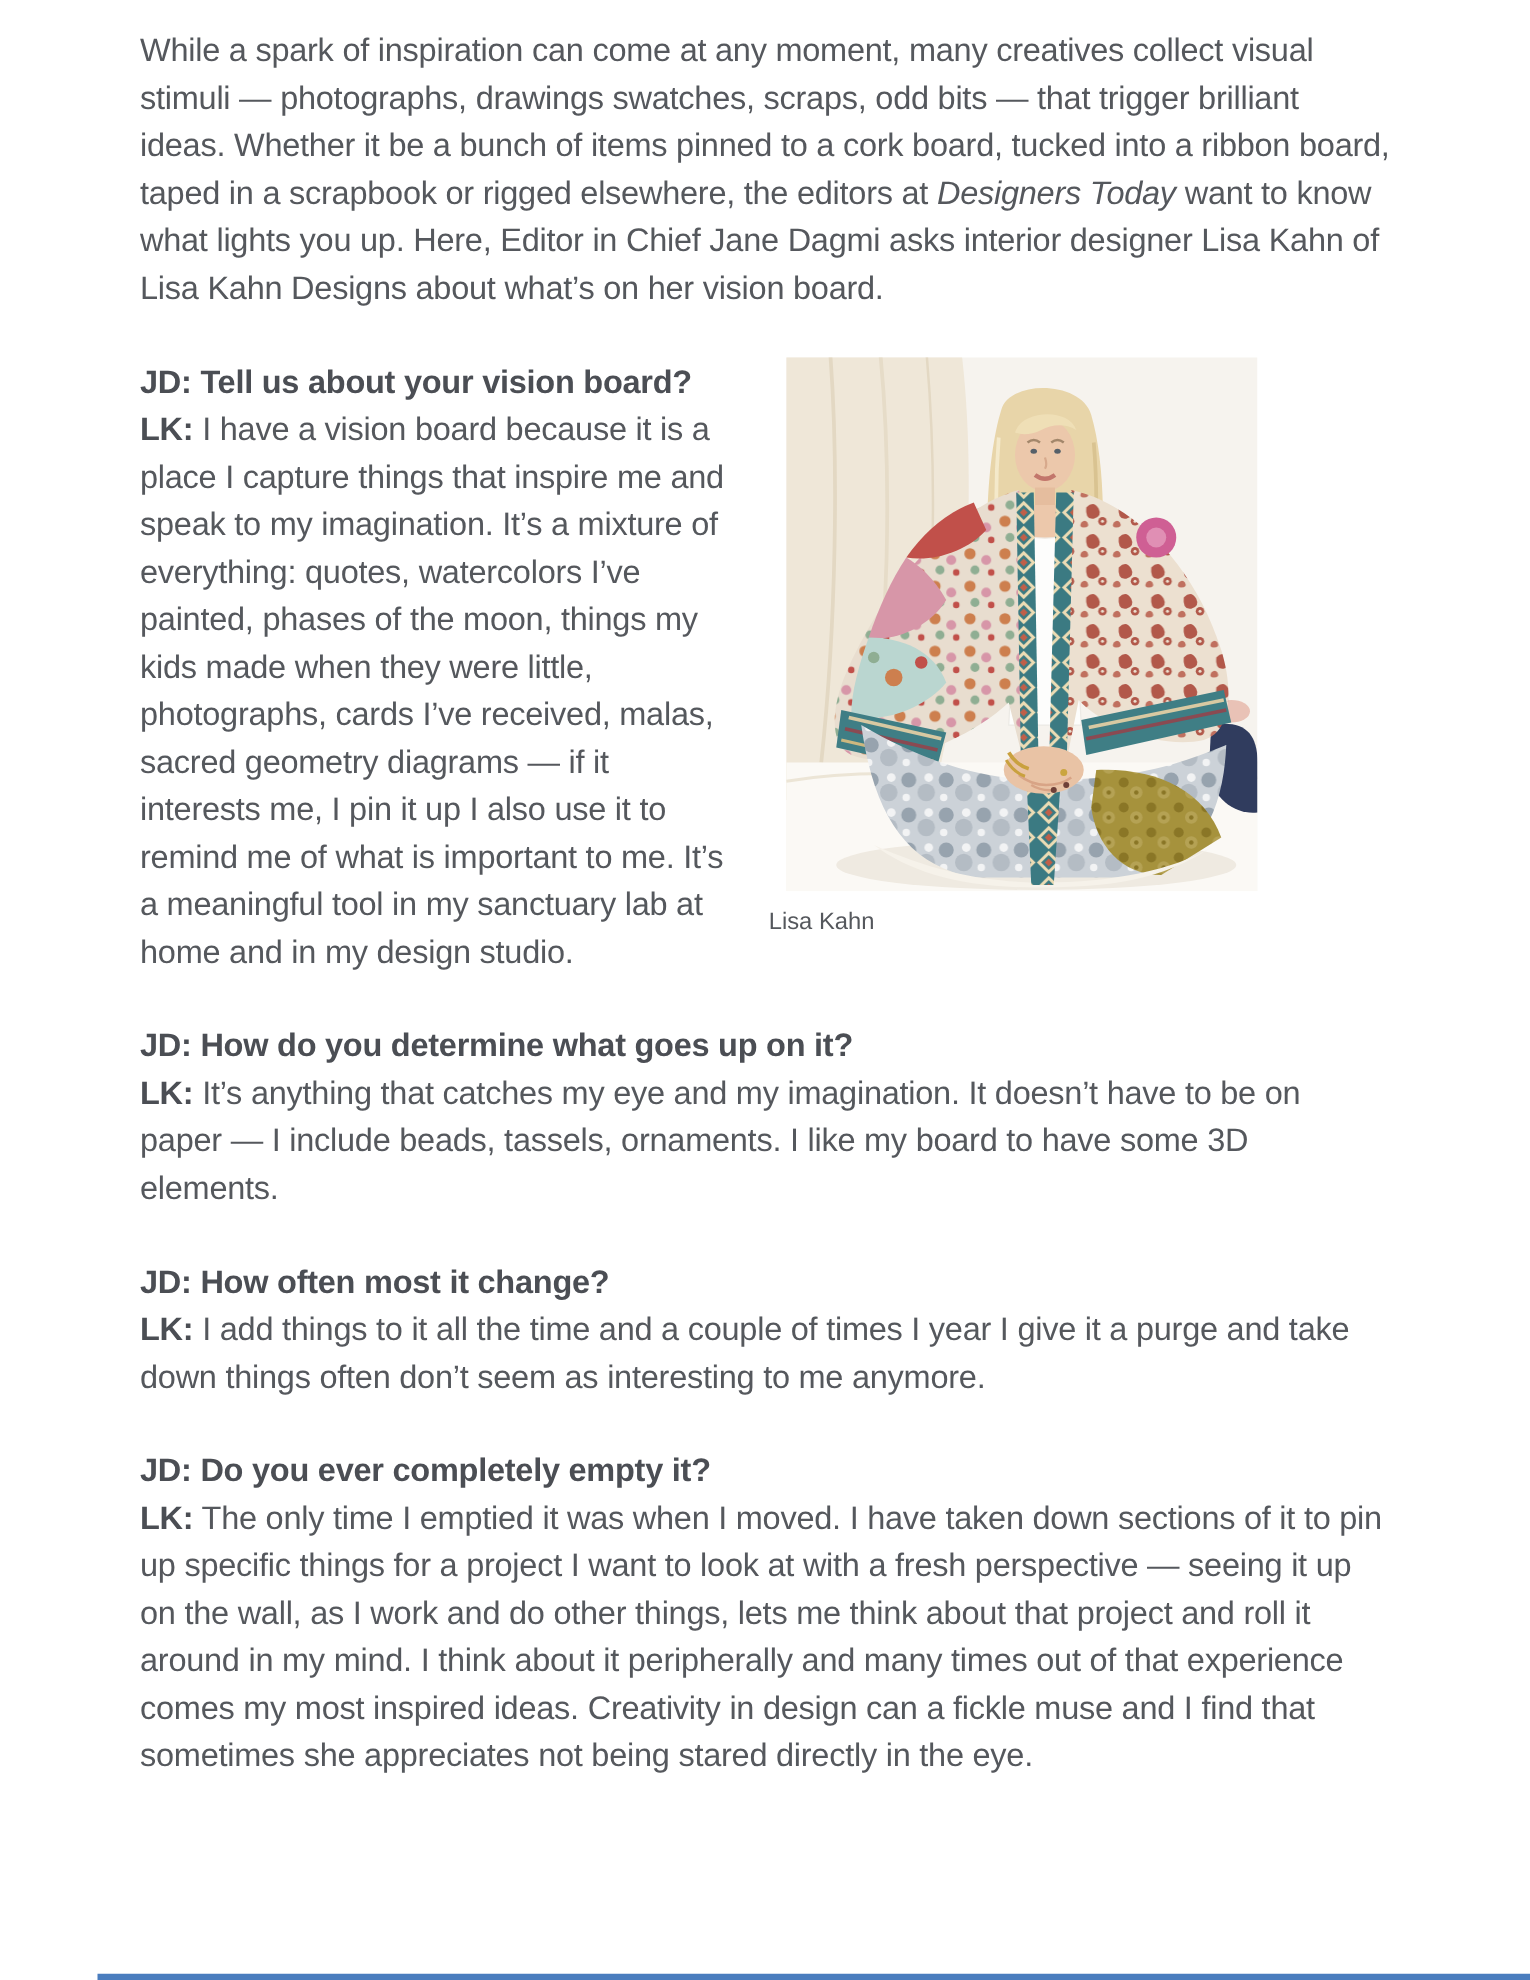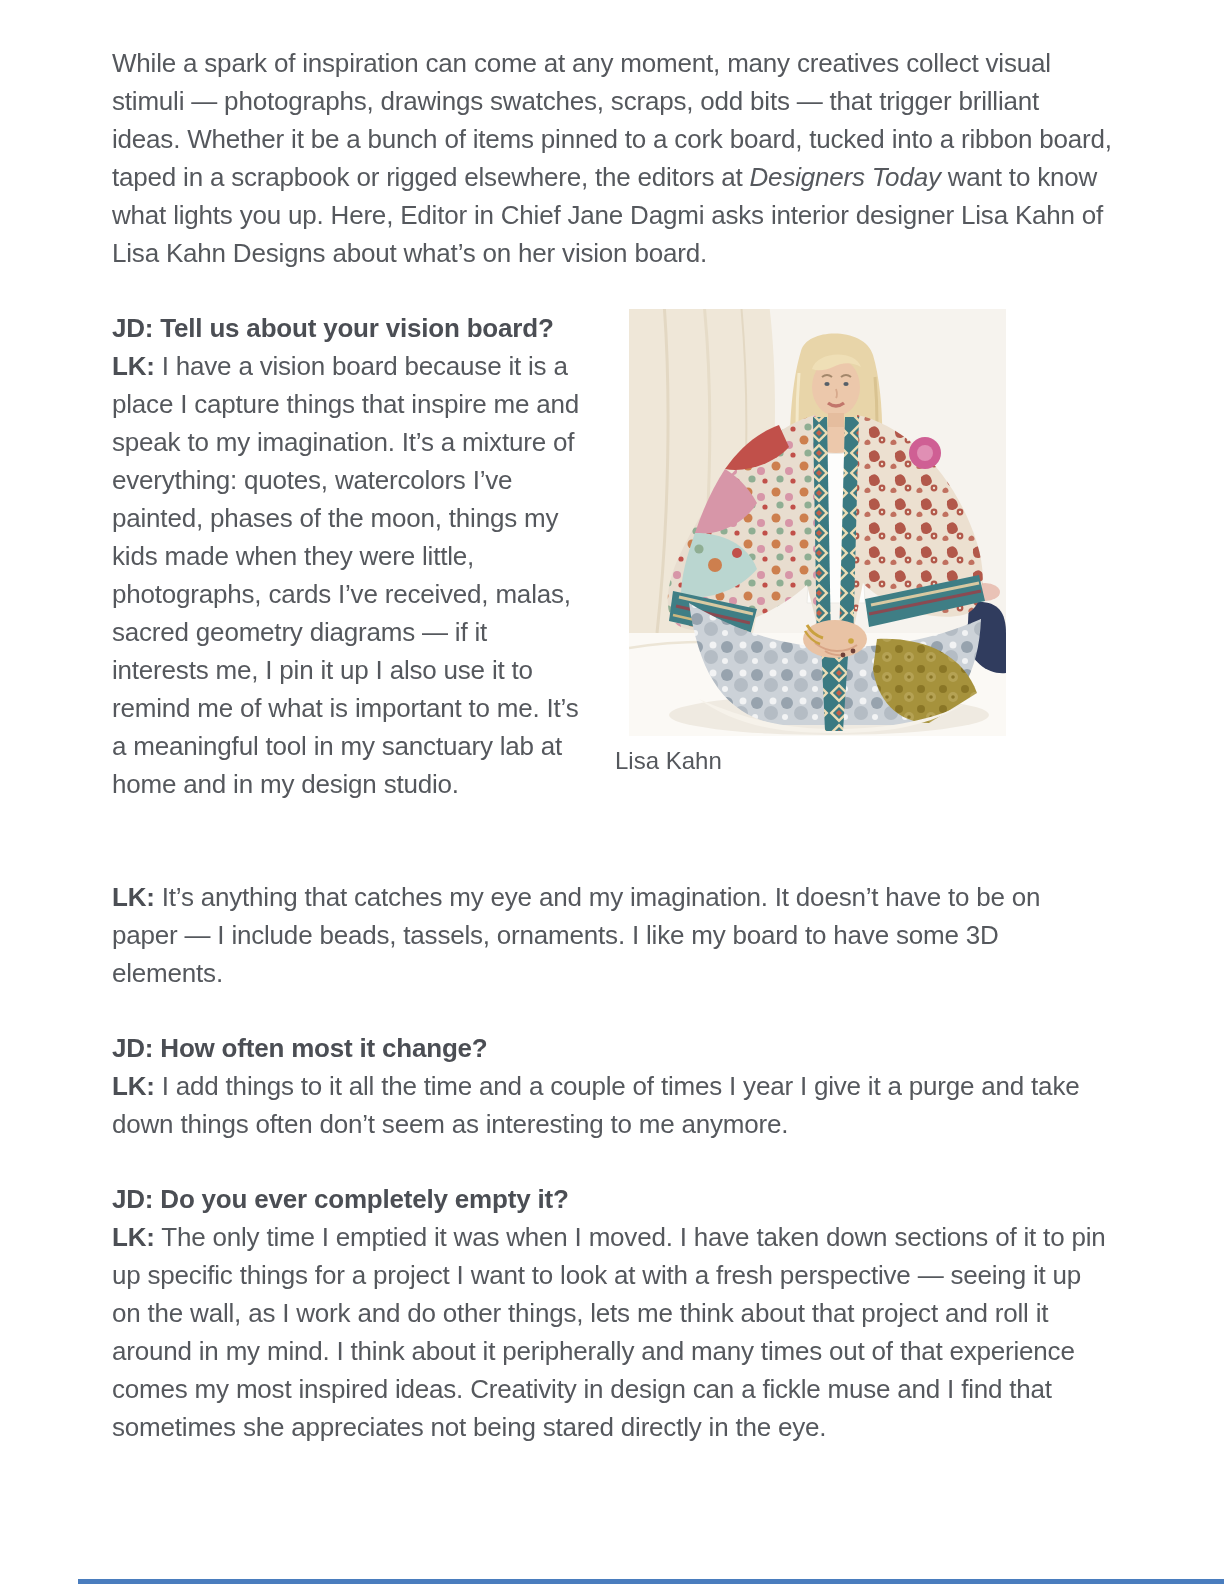--- a/index.html
+++ b/index.html
@@ -9,21 +9,21 @@
     font-family: "Liberation Sans", "DejaVu Sans", sans-serif;
     overflow: hidden;
   }
   .article {
     position: relative;
     width: 1224px; height: 1584px;
     background: var(--page-bg, #ffffff);
   }
   .content {
     position: absolute;
-    left: 112px; top: 44px;
+    left: 112px; top: 21px;
     width: 1000px;
     color: var(--text-color, #55585d);
     font-size: 26px;
     line-height: 38px;
     letter-spacing: -0.2px;
   }
   .para { margin-bottom: 37px; }
   .para:last-child { margin-bottom: 16px; }
   strong { font-weight: bold; color: var(--strong-color, #4b4e54); }
   em { font-style: italic; }
@@ -35,21 +35,21 @@
     margin: -6px 106px 6px 42px;
   }
   .photo {
     width: 377px; height: 433px;
     display: block;
   }
   .photo svg { display: block; width: 377px; height: 433px; }
   .caption {
     margin-top: 12px;
     margin-left: -14px;
-    font-size: 24px;
+    font-size: 19px;
     line-height: 26px;
     letter-spacing: 0;
     color: var(--text-color, #55585d);
   }
   .bottom-rule {
     position: absolute;
     left: 78px; right: 0; bottom: 0;
     height: 5px;
     background: var(--accent-color, #4a7dbe);
   }
@@ -169,21 +169,21 @@
             <circle cx="222" cy="338" r="2.8" fill="#caa53f"></circle>
             <path d="M178,322 q6,10 16,13" stroke="#c9a13f" stroke-width="3" fill="none"></path>
             <path d="M176,328 q6,10 15,13" stroke="#c9a13f" stroke-width="2.4" fill="none"></path>
           </svg>
         </span>
         <figcaption class="caption">Lisa Kahn</figcaption>
       </figure>
       <p class="para"><strong>JD: Tell us about your vision board?</strong><br><strong>LK:</strong><span> I have a vision board because it is a place I capture things that inspire me and speak to my imagination. It’s a mixture of everything: quotes, watercolors I’ve painted, phases of the moon, things my kids made when they were little, photographs, cards I’ve received, malas, sacred geometry diagrams — if it interests me, I pin it up I also use it to remind me of what is important to me. It’s a meaningful tool in my sanctuary lab at home and in my design studio.</span></p>
     </div>
 
-    <p class="para"><br><strong>LK:</strong><span> It’s anything that catches my eye and my imagination. It doesn’t have to be on paper — I include beads, tassels, ornaments. I like my board to have some 3D elements.</span></p>
+    <p class="para"><strong>JD: How do you determine what goes up on it?</strong><br><strong>LK:</strong><span> It’s anything that catches my eye and my imagination. It doesn’t have to be on paper — I include beads, tassels, ornaments. I like my board to have some 3D elements.</span></p>
 
     <p class="para"><strong>JD: How often most it change?</strong><br><strong>LK:</strong><span> I add things to it all the time and a couple of times I year I give it a purge and take down things often don’t seem as interesting to me anymore.</span></p>
 
     <p class="para"><strong>JD: Do you ever completely empty it?</strong><br><strong>LK:</strong><span> The only time I emptied it was when I moved. I have taken down sections of it to pin up specific things for a project I want to look at with a fresh perspective — seeing it up on the wall, as I work and do other things, lets me think about that project and roll it around in my mind. I think about it peripherally and many times out of that experience comes my most inspired ideas. Creativity in design can a fickle muse and I find that sometimes she appreciates not being stared directly in the eye.</span></p>
 
   </div>
 
   <div class="bottom-rule"></div>
 </div>
 

